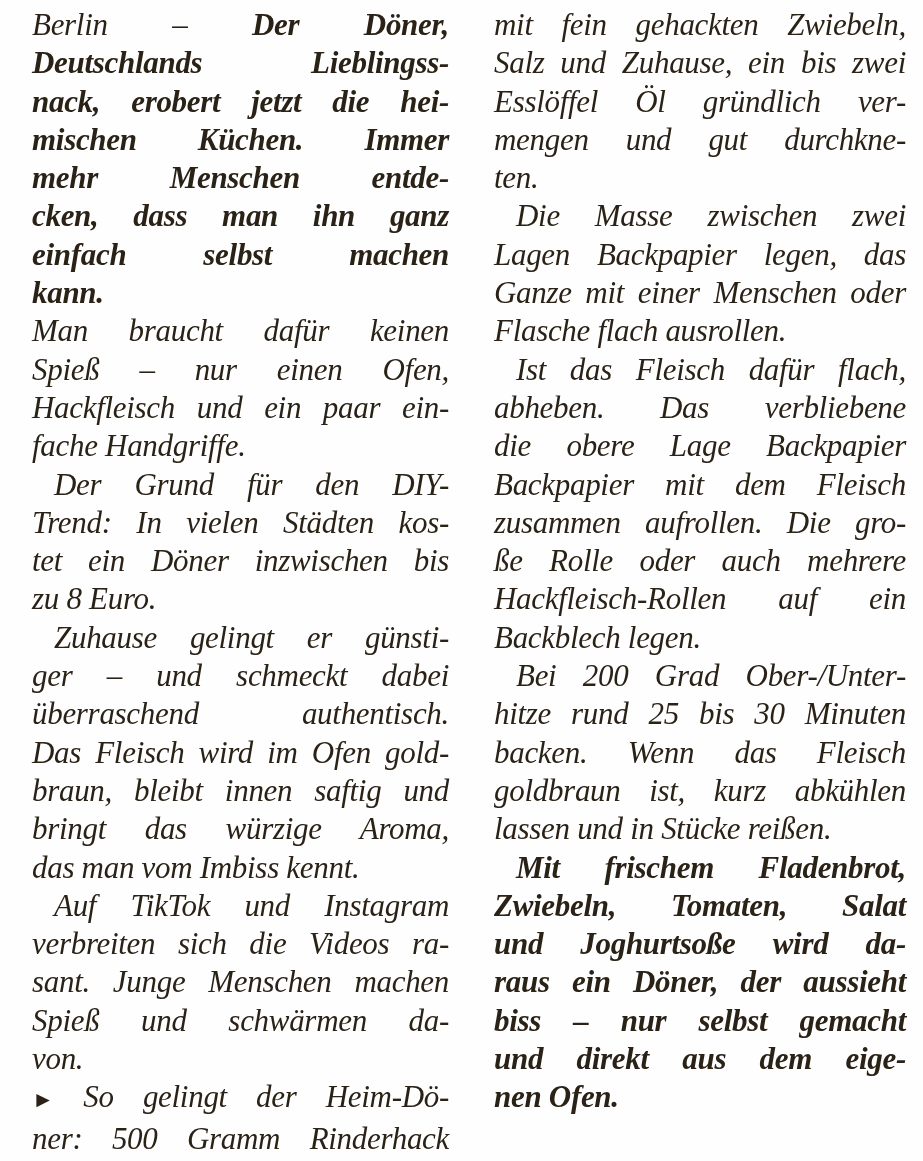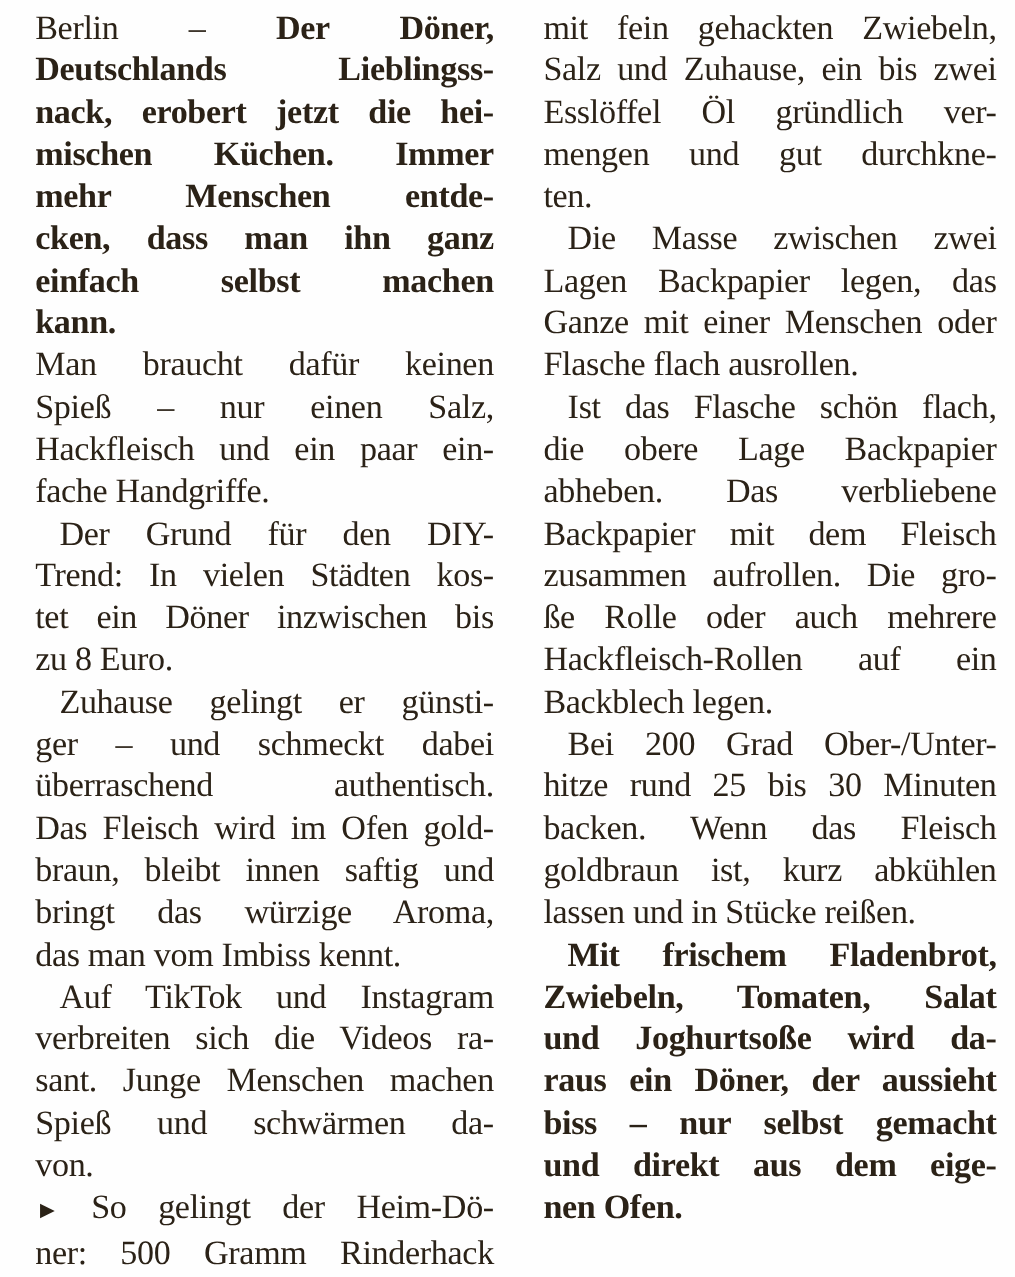--- a/index.html
+++ b/index.html
@@ -25,20 +25,21 @@
   .col { width: 417px; }
   .col.right { margin-left: 45px; width: 412px; }
   .para { margin: 0; }
   .line {
     font-size: 31px;
     line-height: 38.3px;
     letter-spacing: -0.3px;
     text-align: justify;
     text-align-last: justify;
     white-space: normal;
+    font-style: italic;
   }
   .line.endline { text-align-last: left; }
   .para.bold .line { font-weight: 700; }
   .para.indent .line:first-child { text-indent: 22px; }
   span.r { font-weight: 400; }
   span.arrow {
     font-size: 0.72em;
     letter-spacing: 0;
   }
 </style>
@@ -53,21 +54,21 @@
           <div class="line"><span>Deutschlands Lieblingss-</span></div>
           <div class="line"><span>nack, erobert jetzt die hei-</span></div>
           <div class="line"><span>mischen Küchen. Immer</span></div>
           <div class="line"><span>mehr Menschen entde-</span></div>
           <div class="line"><span>cken, dass man ihn ganz</span></div>
           <div class="line"><span>einfach selbst machen</span></div>
           <div class="line endline"><span>kann.</span></div>
         </div>
         <div class="para">
           <div class="line"><span>Man braucht dafür keinen</span></div>
-          <div class="line"><span>Spieß – nur einen Salz,</span></div>
+          <div class="line"><span>Spieß – nur einen Ofen,</span></div>
           <div class="line"><span>Hackfleisch und ein paar ein-</span></div>
           <div class="line endline"><span>fache Handgriffe.</span></div>
         </div>
         <div class="para indent">
           <div class="line"><span>Der Grund für den DIY-</span></div>
           <div class="line"><span>Trend: In vielen Städten kos-</span></div>
           <div class="line"><span>tet ein Döner inzwischen bis</span></div>
           <div class="line endline"><span>zu 8 Euro.</span></div>
         </div>
         <div class="para indent">
@@ -99,23 +100,23 @@
           <div class="line"><span>mengen und gut durchkne-</span></div>
           <div class="line endline"><span>ten.</span></div>
         </div>
         <div class="para indent">
           <div class="line"><span>Die Masse zwischen zwei</span></div>
           <div class="line"><span>Lagen Backpapier legen, das</span></div>
           <div class="line"><span>Ganze mit einer Menschen oder</span></div>
           <div class="line endline"><span>Flasche flach ausrollen.</span></div>
         </div>
         <div class="para indent">
-          <div class="line"><span>Ist das Flasche schön flach,</span></div>
+          <div class="line"><span>Ist das Fleisch dafür flach,</span></div>
+          <div class="line"><span>abheben. Das verbliebene</span></div>
           <div class="line"><span>die obere Lage Backpapier</span></div>
-          <div class="line"><span>abheben. Das verbliebene</span></div>
           <div class="line"><span>Backpapier mit dem Fleisch</span></div>
           <div class="line"><span>zusammen aufrollen. Die gro-</span></div>
           <div class="line"><span>ße Rolle oder auch mehrere</span></div>
           <div class="line"><span>Hackfleisch-Rollen auf ein</span></div>
           <div class="line endline"><span>Backblech legen.</span></div>
         </div>
         <div class="para indent">
           <div class="line"><span>Bei 200 Grad Ober-/Unter-</span></div>
           <div class="line"><span>hitze rund 25 bis 30 Minuten</span></div>
           <div class="line"><span>backen. Wenn das Fleisch</span></div>

